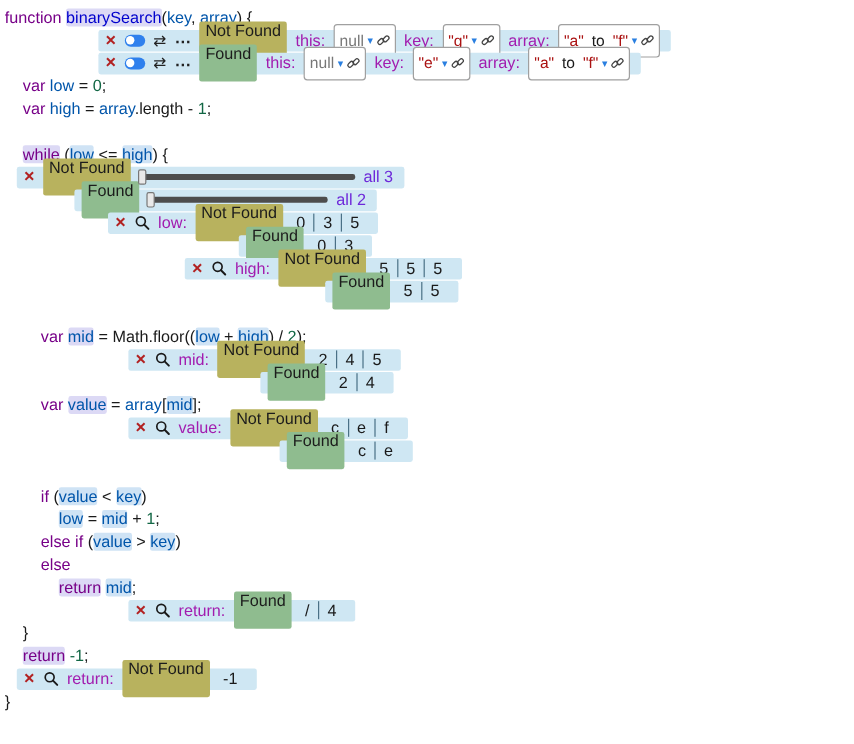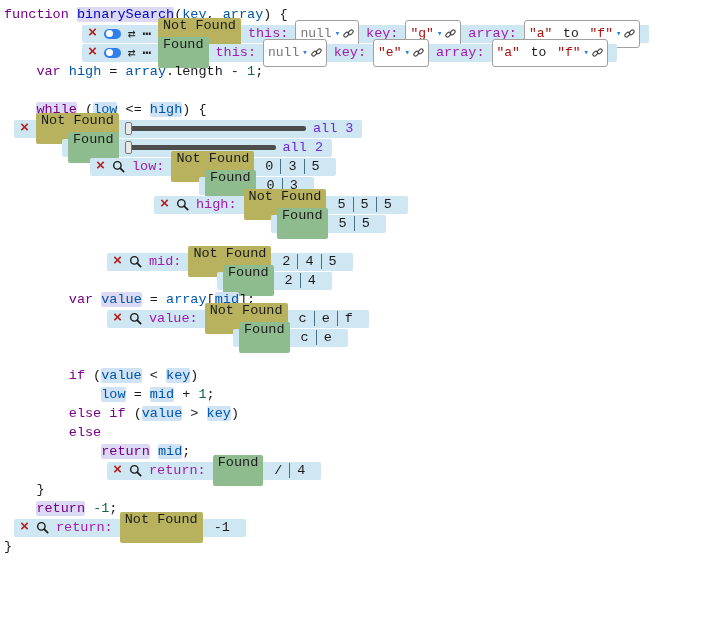--- a/index.html
+++ b/index.html
@@ -1,20 +1,20 @@
 <!DOCTYPE html>
 <html style="--panel: #cfe7f3; --badge-nf: #b8b25e; --badge-f: #8fbc8f; --x-red: #b22222; --toggle: #2f80ed; --caret: #2a7fe0;"><head>
 <meta charset="utf-8">
 <style>
   *{box-sizing:border-box}
   html,body{margin:0;padding:0;background:#fff}
   #editor{
     width:712px;height:620px;overflow:hidden;
     padding:5px 0 0 4px;
-    font-family:Liberation Mono, monospace;
+    font-family:Liberation Sans, sans-serif;
     font-size:13.5px;color:#1a1a1a;
   }
   .line{height:19px;line-height:19px;white-space:pre}
   .wrow{height:19px;display:flex;align-items:center}
   .panel{display:inline-flex;align-items:center;gap:7px;background:var(--panel,#cfe7f3);
          border-radius:2px;padding:0 9px 0 6px;height:18px;white-space:pre}
   
   .kw{color:#708}
   .var2{color:#05a}
   .def{color:#00c}
@@ -82,20 +82,21 @@
                 <rect x="1" y="9" width="10" height="6" rx="3" transform="rotate(-45 6 12)"></rect>
                 <rect x="9" y="5" width="10" height="6" rx="3" transform="rotate(-45 14 8)"></rect>
               </g>
             </svg></span></span><span class="flabel">array:</span><span class="dd"><span class="str">"a"</span><span class="pl"> to </span><span class="str">"f"</span><span class="caret">▾</span><span class="icon"><svg width="11" height="11" viewBox="0 0 20 20">
               <g fill="none" stroke="#444" stroke-width="2">
                 <rect x="1" y="9" width="10" height="6" rx="3" transform="rotate(-45 6 12)"></rect>
                 <rect x="9" y="5" width="10" height="6" rx="3" transform="rotate(-45 14 8)"></rect>
               </g>
             </svg></span></span></span>
     </div>
+    <div class="line"><span class="pl">    </span><span class="kw">var</span><span class="pl"> </span><span class="var2">low</span><span class="pl"> = </span><span class="num">0</span><span class="pl">;</span></div>
     <div class="line"><span class="pl">    </span><span class="kw">var</span><span class="pl"> </span><span class="var2">high</span><span class="pl"> = </span><span class="var2">array</span><span class="pl">.length - </span><span class="num">1</span><span class="pl">;</span></div>
     <div class="line"></div>
     <div class="line"><span class="pl">    </span><span class="kw hl-def">while</span><span class="pl"> (</span><span class="var2 hl-use">low</span><span class="pl"> &lt;= </span><span class="var2 hl-use">high</span><span class="pl">) {</span></div>
     <div class="wrow">
       <span class="panel" style="margin-left: 10px;"><span class="xbtn">×</span><span class="badge notfound">Not Found</span><span class="slider" style="width: 180px;"><span class="handle"></span></span><span class="count">all 3</span></span>
     </div>
     <div class="wrow">
       <span class="panel" style="margin-left: 58px;"><span class="badge found">Found</span><span class="slider" style="width: 150px;"><span class="handle"></span></span><span class="count">all 2</span></span>
     </div>
     <div class="wrow">
@@ -110,20 +111,21 @@
     <div class="wrow">
       <span class="panel" style="margin-left: 150px;"><span class="xbtn">×</span><span class="icon"><svg width="13" height="13" viewBox="0 0 14 14">
             <circle cx="5.8" cy="5.8" r="4" fill="none" stroke="#1a1a1a" stroke-width="1.5"></circle>
             <line x1="8.8" y1="8.8" x2="12.6" y2="12.6" stroke="#1a1a1a" stroke-width="1.8" stroke-linecap="round"></line>
           </svg></span><span class="flabel">high:</span><span class="badge notfound">Not Found</span><span class="vals"><span class="val">5</span><span class="val">5</span><span class="val">5</span></span></span>
     </div>
     <div class="wrow">
       <span class="panel" style="margin-left: 267px;"><span class="badge found">Found</span><span class="vals"><span class="val">5</span><span class="val">5</span></span></span>
     </div>
     <div class="line"></div>
+    <div class="line"><span class="pl">        </span><span class="kw">var</span><span class="pl"> </span><span class="var2 hl-def">mid</span><span class="pl"> = </span><span class="pl">Math.floor((</span><span class="var2 hl-use">low</span><span class="pl"> + </span><span class="var2 hl-use">high</span><span class="pl">) / </span><span class="num">2</span><span class="pl">);</span></div>
     <div class="wrow">
       <span class="panel" style="margin-left: 103px;"><span class="xbtn">×</span><span class="icon"><svg width="13" height="13" viewBox="0 0 14 14">
             <circle cx="5.8" cy="5.8" r="4" fill="none" stroke="#1a1a1a" stroke-width="1.5"></circle>
             <line x1="8.8" y1="8.8" x2="12.6" y2="12.6" stroke="#1a1a1a" stroke-width="1.8" stroke-linecap="round"></line>
           </svg></span><span class="flabel">mid:</span><span class="badge notfound">Not Found</span><span class="vals"><span class="val">2</span><span class="val">4</span><span class="val">5</span></span></span>
     </div>
     <div class="wrow">
       <span class="panel" style="margin-left: 213px;"><span class="badge found">Found</span><span class="vals"><span class="val">2</span><span class="val">4</span></span></span>
     </div>
     <div class="line"><span class="pl">        </span><span class="kw">var</span><span class="pl"> </span><span class="var2 hl-def">value</span><span class="pl"> = </span><span class="var2">array</span><span class="pl">[</span><span class="var2 hl-use">mid</span><span class="pl">];</span></div>

